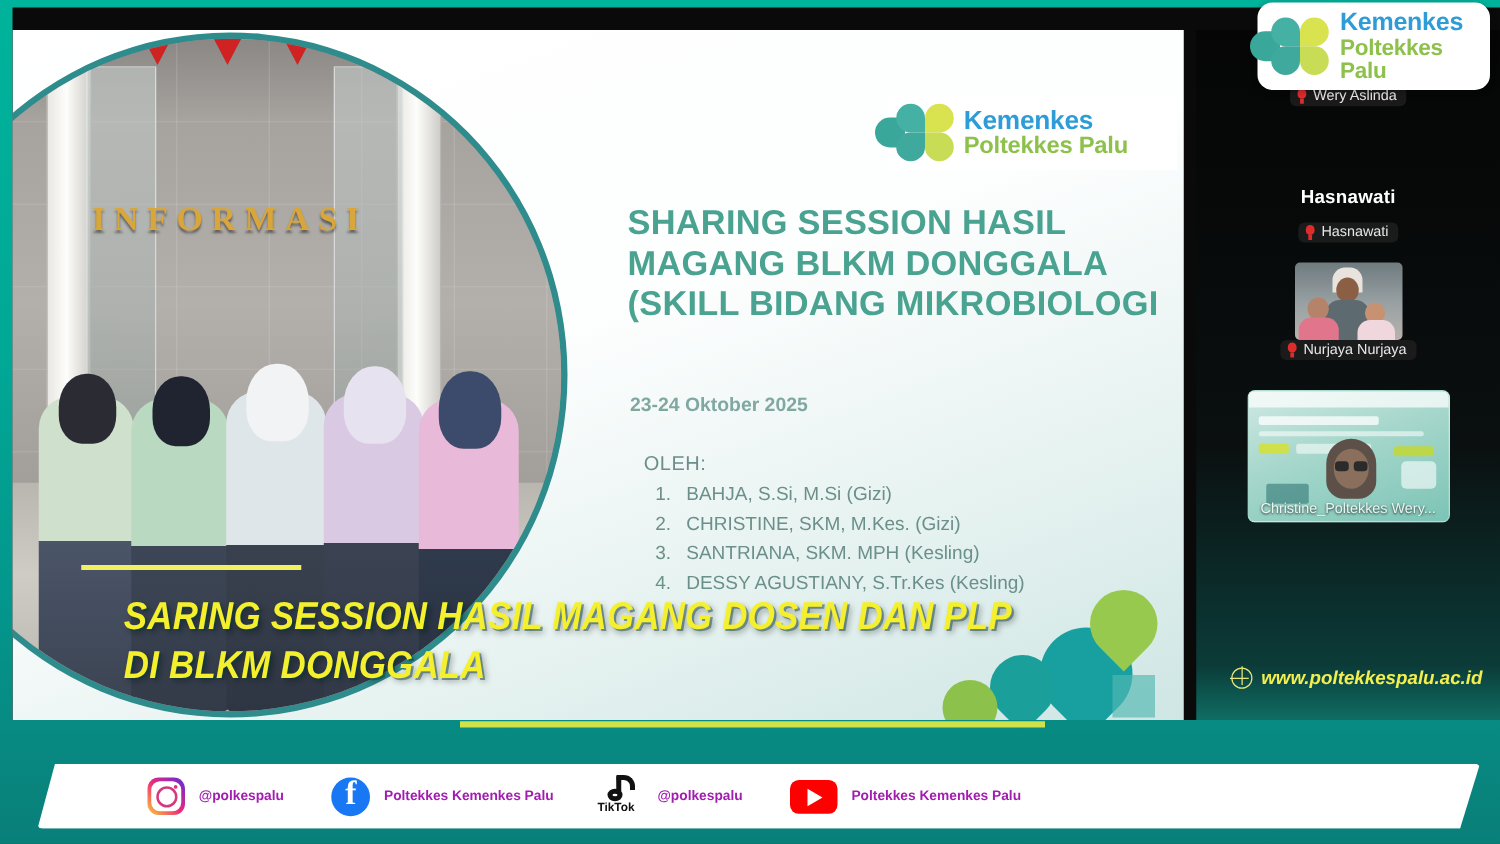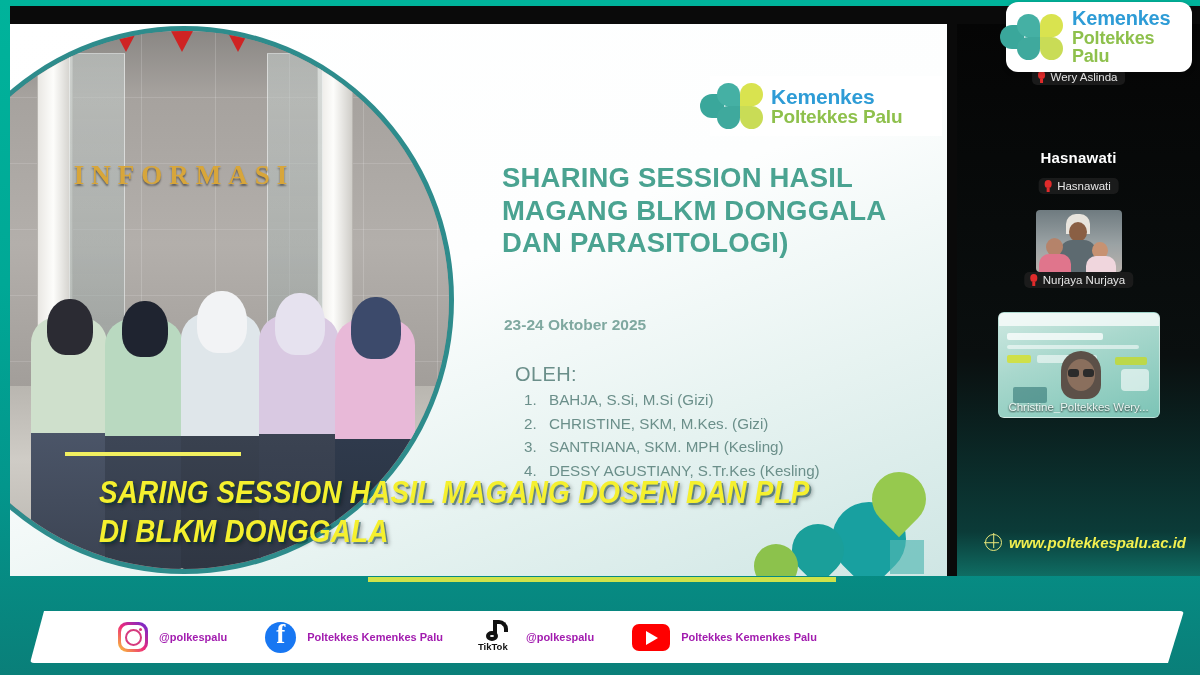--- a/index.html
+++ b/index.html
@@ -107,21 +107,21 @@
     letter-spacing:.2px;
   }
   #slide-date{
     position:absolute;left:494px;top:292px;
     color:#7fa8a0;font-weight:700;font-size:15.5px;
   }
   #slide-oleh{
     position:absolute;left:505px;top:340px;width:430px;
     color:#6b8f8a;font-size:15px;line-height:1.0;
   }
-  #slide-oleh .lbl{font-size:20px;letter-spacing:.4px;margin-bottom:8px;display:block;}
+  #slide-oleh .lbl{font-size:16px;letter-spacing:.4px;margin-bottom:8px;display:block;}
   #slide-oleh ol{margin:0;padding:0 0 0 26px;list-style:decimal;}
   #slide-oleh li{margin:0 0 8.5px 0;padding-left:8px;font-size:15.2px;}
 
   
   .deco{position:absolute;}
   .deco.p1{left:822px;top:478px;width:74px;height:74px;background:#18a0a0;border-radius:50% 50% 0 50%;transform:rotate(45deg);}
   .deco.p2{left:862px;top:448px;width:54px;height:54px;background:#96c94e;border-radius:50% 50% 0 50%;transform:rotate(45deg);}
   .deco.p3{left:782px;top:500px;width:52px;height:52px;background:#1a9f9a;border-radius:50% 50% 0 50%;transform:rotate(45deg);}
   .deco.p4{left:744px;top:520px;width:44px;height:44px;background:#8cc24c;border-radius:50% 50% 0 50%;transform:rotate(45deg);}
   .deco.sq{left:880px;top:516px;width:34px;height:34px;background:#52b7b2;opacity:.65;}
@@ -328,21 +328,21 @@
         </div>
         <div class="kem-text">
           <div class="l1">Kemenkes</div>
           <div class="l2">Poltekkes Palu</div>
         </div>
       </div>
 
       <div id="slide-title">
         <div>SHARING SESSION HASIL</div>
         <div>MAGANG BLKM DONGGALA</div>
-        <div>DAN PARASITOLOGI)</div>
+        <div>(SKILL BIDANG MIKROBIOLOGI</div>
       </div>
 
       <div id="slide-date">23-24 Oktober 2025</div>
 
       <div id="slide-oleh">
         <span class="lbl">OLEH:</span>
         <ol>
           <li>BAHJA, S.Si, M.Si (Gizi)</li>
           <li>CHRISTINE, SKM, M.Kes. (Gizi)</li>
           <li>SANTRIANA, SKM. MPH (Kesling)</li>

